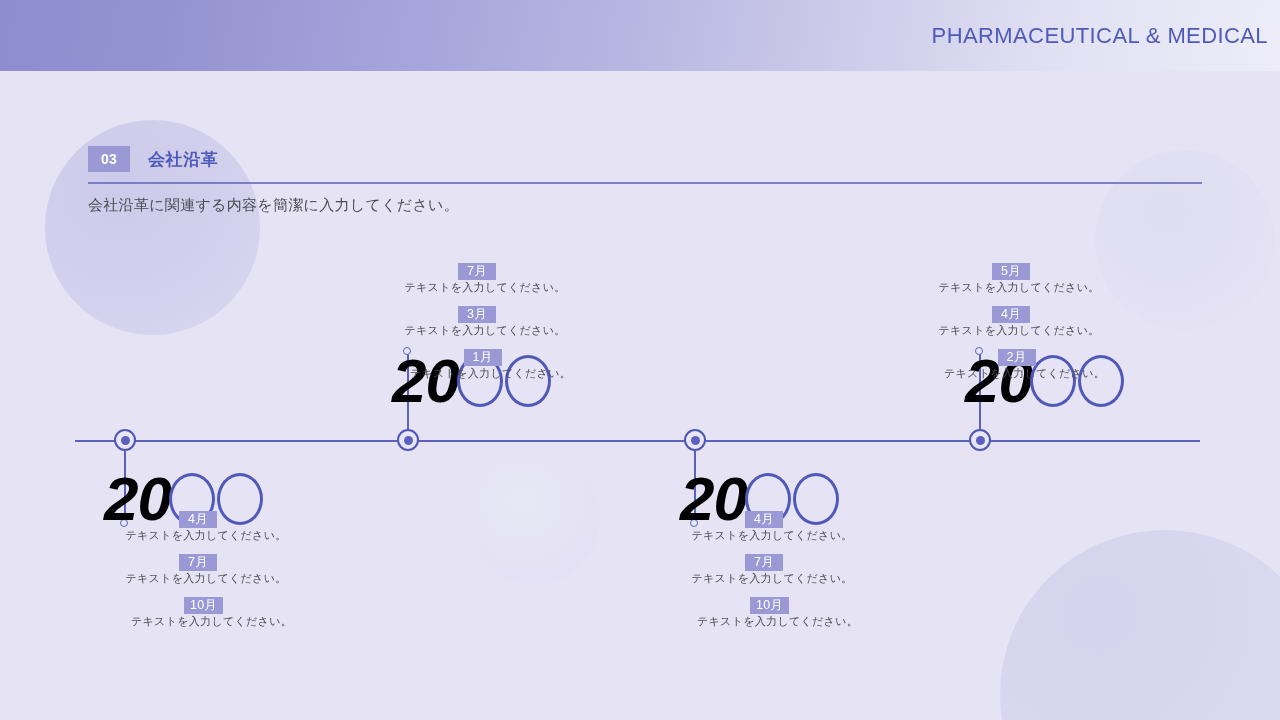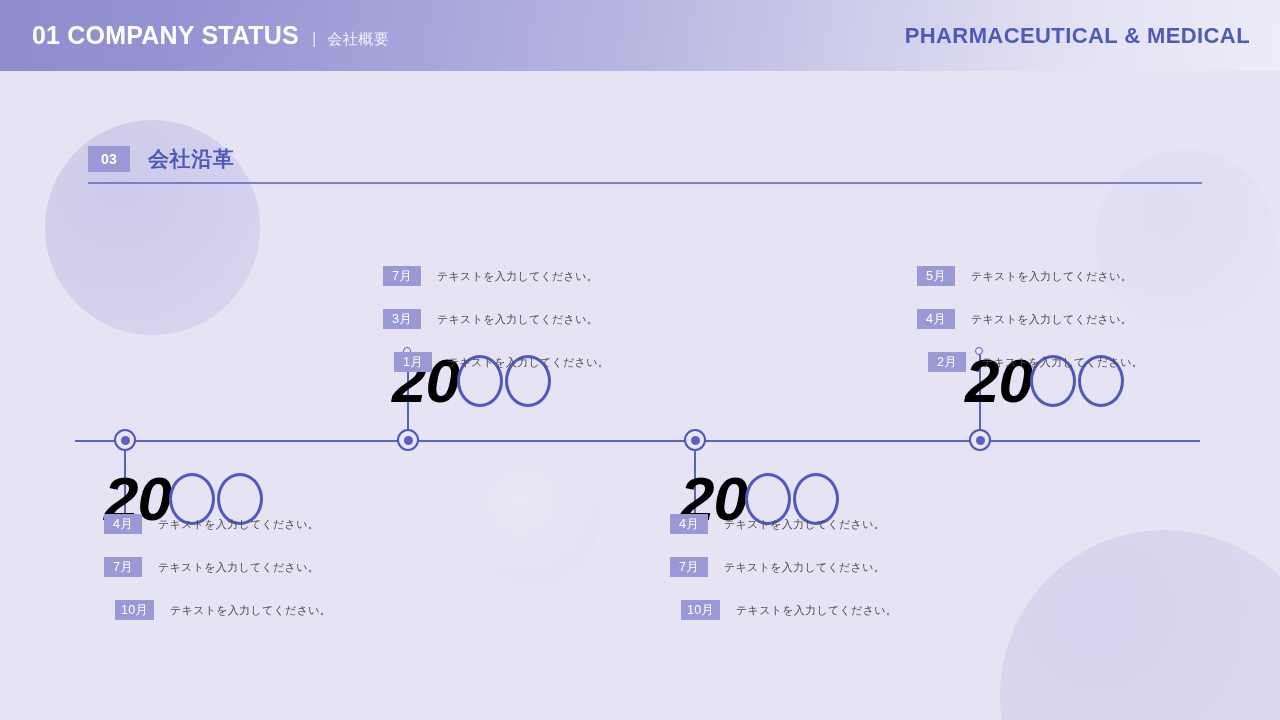--- a/index.html
+++ b/index.html
@@ -45,35 +45,35 @@
     color:#ffffff; font-size:25px; font-weight:bold;
     letter-spacing:.2px; white-space:nowrap;
   }
   #header-sep {
     color:#e7e6f6; font-size:17px; margin:0 11px 0 13px; font-weight:300;
   }
   #header-subtitle {
     color:#f3f2fb; font-size:15px; letter-spacing:.5px; white-space:nowrap;
   }
   #header-brand {
-    margin-left:auto; margin-right:30px;
-    color:#4e5ab8; font-size:22px; font-weight:bold;
+    margin-left:auto; margin-right:12px;
+    color:#4e5ab8; font-size:22px; font-weight:normal;
     letter-spacing:.4px; white-space:nowrap;
   }
 
   
   #section-head { position:absolute; left:88px; top:144px; width:1114px; }
   #section-row { display:flex; align-items:center; height:30px; }
   #section-badge {
     background:#9a99d6; color:#ffffff; font-size:14px; font-weight:bold;
     width:42px; height:26px; display:flex; align-items:center;
     justify-content:center; letter-spacing:.3px;
   }
   #section-title {
-    margin-left:18px; color:#4d5ab9; font-size:21px; font-weight:bold;
+    margin-left:18px; color:#4d5ab9; font-size:17px; font-weight:bold;
     letter-spacing:.6px;
   }
   #section-rule {
     margin-top:8px; width:1114px; height:1.5px; background:#6b6fc0; opacity:.85;
   }
   #section-desc {
     margin-top:12px; color:#4a4a52; font-size:15px; letter-spacing:.3px;
   }
 
   
@@ -107,21 +107,21 @@
   }
   .year .digits { line-height:.95; }
   .year .ring {
     width:46px; height:52px; border:3px solid #5159b8;
     border-radius:50%; margin-left:-2px;
   }
   .year .ring + .ring { margin-left:2px; }
 
   
   .entries { position:absolute; }
-  .entry { display:flex; align-items:center; height:26px; margin-bottom:17px; }
+  .entry { display:flex; align-items:center; height:26px; margin-bottom:17px;flex-direction:column; }
   .entry:last-child { margin-bottom:0;margin-left:11px; }
   .month-badge {
     background:#9a99d6; color:#ffffff; font-size:12.5px; font-weight:500;
     min-width:38px; height:20px; padding:0 6px;
     display:flex; align-items:center; justify-content:center;
     letter-spacing:.2px;
   }
   .entry-text {
     margin-left:16px; color:#4a4a52; font-size:11px; letter-spacing:.3px;
     white-space:nowrap;
@@ -129,34 +129,30 @@
 </style>
 </head>
 <body>
 
 <div class="blob" id="blob-topleft"></div>
 <div class="blob" id="blob-right"></div>
 <div class="blob" id="blob-bottomright"></div>
 <div class="blob" id="blob-mid"></div>
 
 <div id="header">
-  <div id="header-left">
-    <span id="header-title">01 COMPANY STATUS</span>
-    <span id="header-sep">|</span>
-    <span id="header-subtitle">会社概要</span>
-  </div>
   <span id="header-brand">PHARMACEUTICAL &amp; MEDICAL</span>
 </div>
 
 <div id="section-head">
   <div id="section-row">
     <span id="section-badge">03</span>
     <span id="section-title">会社沿革</span>
   </div>
   <div id="section-rule"></div>
+  <div id="section-desc">会社沿革に関連する内容を簡潔に入力してください。</div>
 </div>
 
 <div id="timeline">
   <div id="axis"></div>
 <div class="node" style="left: 125px;">
       <div class="stem stem-down" style="height: 72px;">
         <div class="stem-cap" style="bottom: -4px;"></div>
       </div>
       <div class="node-ring"></div>
       <div class="node-dot"></div>

